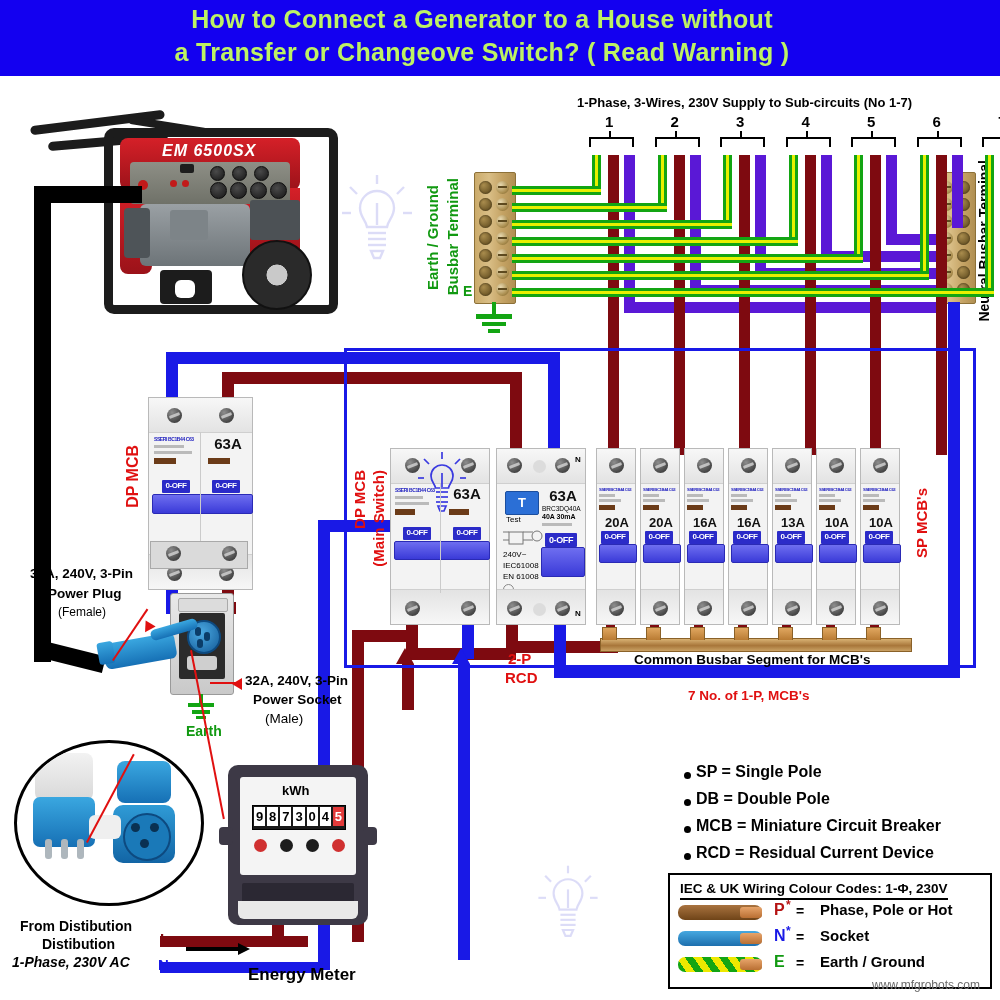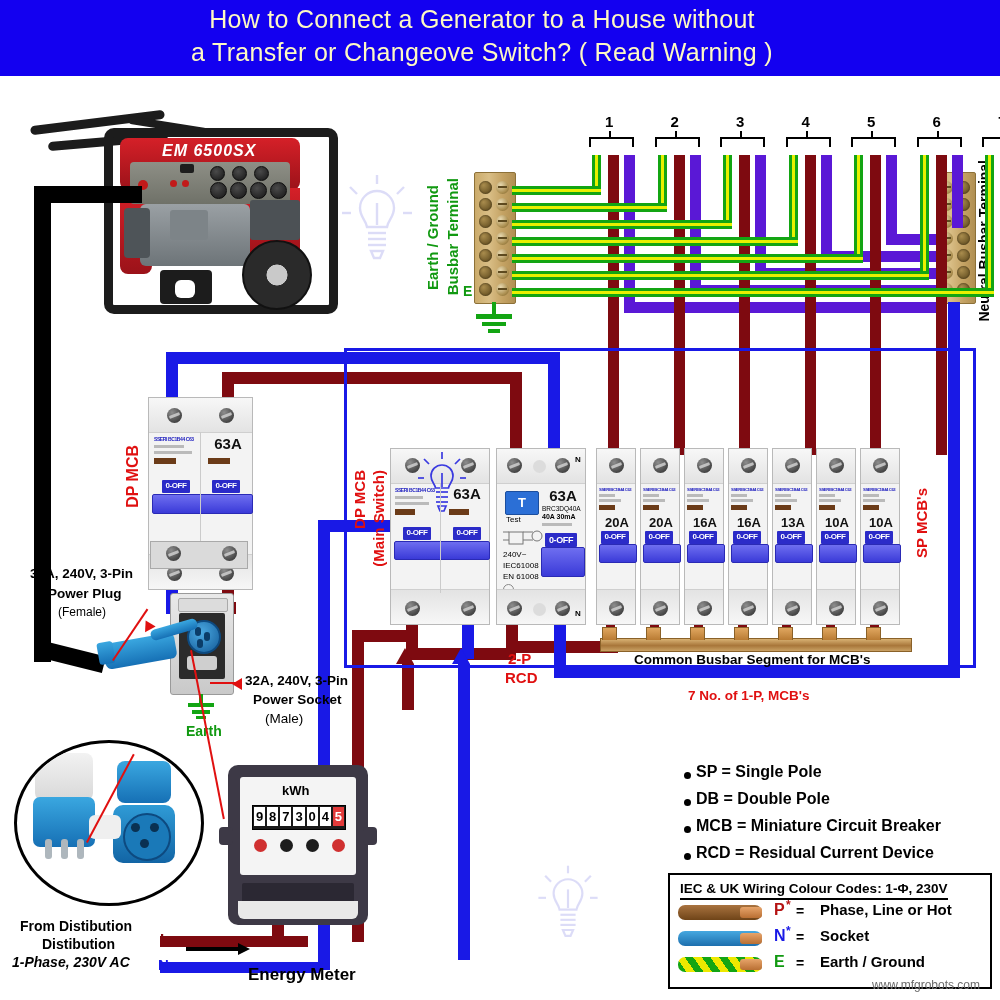--- a/index.html
+++ b/index.html
@@ -3,22 +3,22 @@
 <meta charset="utf-8">
 <title>Generator Connection Wiring Diagram</title>
 <style>
   html,body{margin:0;padding:0;background:#fff;}
   body{width:1000px;height:1000px;font-family:"Liberation Sans",sans-serif;position:relative;overflow:hidden;}
   #stage{position:relative;width:1000px;height:1000px;background:#fff;}
 
   
   .titlebar{position:absolute;left:0;top:0;width:1000px;height:76px;background:#1300F0;}
   .titlebar .t1,.titlebar .t2{
-    position:absolute;left:0;width:964px;text-align:center;color:#fef9c3;
-    font-weight:normal;font-size:25px;letter-spacing:.3px;font-family:"Liberation Sans",sans-serif;
+    position:absolute;left:0;width:964px;text-align:center;color:#bef264;
+    font-weight:bold;font-size:25px;letter-spacing:.3px;font-family:"Liberation Sans",sans-serif;
   }
   .titlebar .t1{top:5px;}
   .titlebar .t2{top:38px;}
 
   
   .abs{position:absolute;}
   .lbl{position:absolute;font-weight:bold;color:#000;white-space:nowrap;}
   .vert{writing-mode:vertical-rl;transform:rotate(180deg);}
   .red{color:#E01010;} .grn{color:#119911;} .blu{color:#1919E6;}
 
@@ -196,20 +196,21 @@
     <div class="abs" style="left:140px;top:170px;width:52px;height:34px;background:#1c1c1c;border-radius:4px;"></div>
     <div class="abs" style="left:155px;top:180px;width:20px;height:18px;background:#fff;border-radius:6px;"></div>
   </div>
 
 
   <div class="w wK" style="left:34px;top:192px;width:17px;height:470px;"></div>
   <div class="w wK" style="left:34px;top:186px;width:108px;height:17px;"></div>
   <div class="w wK" style="left:34px;top:186px;width:17px;height:30px;border-radius:9px 0 0 0;"></div>
   <div class="w wK" style="left:40px;top:640px;width:68px;height:17px;transform:rotate(14deg);transform-origin:0 0;border-radius:0 0 0 8px;"></div>
 
+  <div class="lbl" style="left:577px;top:95px;font-size:13px;">1-Phase, 3-Wires, 230V Supply to Sub-circuits (No 1-7)</div>
 
   <div id="subnums">
       <div class="lbl" style="left: 605px; top: 113px; font-size: 15px;">1</div>
       <div class="brace" style="left: 589px; top: 137px; width: 41px;"></div>
       <div class="bracepin" style="left: 609px; top: 131px;"></div>
       <div class="lbl" style="left: 670.5px; top: 113px; font-size: 15px;">2</div>
       <div class="brace" style="left: 654.5px; top: 137px; width: 41px;"></div>
       <div class="bracepin" style="left: 674.5px; top: 131px;"></div>
       <div class="lbl" style="left: 736px; top: 113px; font-size: 15px;">3</div>
       <div class="brace" style="left: 720px; top: 137px; width: 41px;"></div>
@@ -682,21 +683,21 @@
 
   <div class="legbox" style="left:668px;top:873px;width:320px;height:112px;">
     <div class="lbl" style="left:10px;top:6px;font-size:13.5px;border-bottom:2px solid #000;padding-bottom:2px;">IEC &amp; UK Wiring Colour Codes: 1-Φ, 230V</div>
     <div id="cc-rows">
         <div class="cable" style="left: 8px; top: 30px; width: 84px; background: linear-gradient(rgb(169, 115, 63), rgb(111, 68, 24));">
           <div class="cablecore"></div>
         </div>
         <div class="lbl" style="left: 104px; top: 26px; font-size: 16px; color: rgb(181, 18, 18);">P</div>
         <div class="lbl" style="left: 116px; top: 23px; font-size: 12px; color: rgb(181, 18, 18);">*</div>
         <div class="lbl" style="left: 126px; top: 28px; font-size: 14px;">=</div>
-        <div class="lbl" style="left: 150px; top: 26px; font-size: 15px;">Phase, Line or  Hot</div>
+        <div class="lbl" style="left: 150px; top: 26px; font-size: 15px;">Phase, Pole or  Hot</div>
         <div class="cable" style="left: 8px; top: 56px; width: 84px; background: linear-gradient(rgb(70, 168, 224), rgb(29, 111, 174));">
           <div class="cablecore"></div>
         </div>
         <div class="lbl" style="left: 104px; top: 52px; font-size: 16px; color: rgb(25, 25, 230);">N</div>
         <div class="lbl" style="left: 116px; top: 49px; font-size: 12px; color: rgb(25, 25, 230);">*</div>
         <div class="lbl" style="left: 126px; top: 54px; font-size: 14px;">=</div>
         <div class="lbl" style="left: 150px; top: 52px; font-size: 15px;">Socket</div>
         <div class="cable" style="left: 8px; top: 82px; width: 84px; background: repeating-linear-gradient(55deg, rgb(19, 165, 19) 0px, rgb(19, 165, 19) 7px, rgb(238, 232, 0) 7px, rgb(238, 232, 0) 14px);">
           <div class="cablecore"></div>
         </div>

